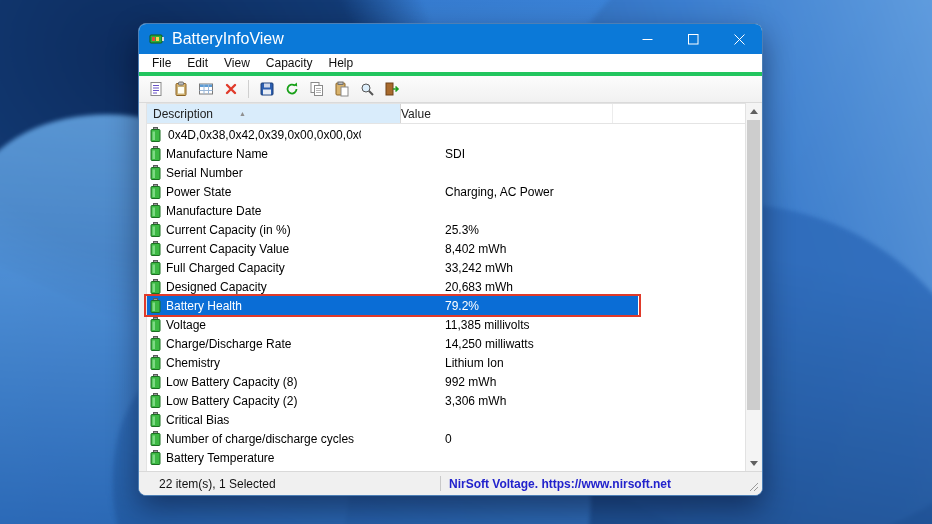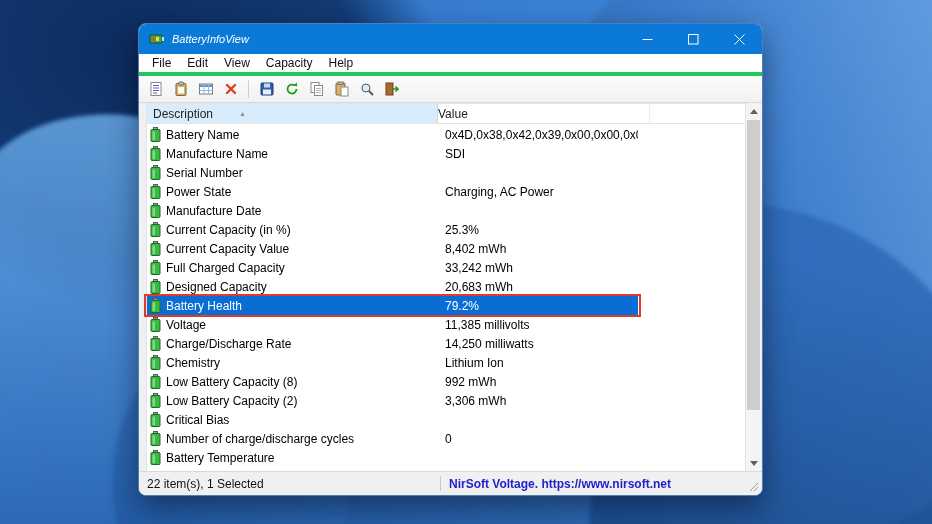--- a/index.html
+++ b/index.html
@@ -22,40 +22,40 @@
     transform:rotate(12deg); background: linear-gradient(10deg,#174a8e,#3f83d3); opacity:.8; }
 
   
   .window { position:absolute; left:138px; top:23px; width:625px; height:473px;
     background:#f0f0f0; border:1px solid #4d7fb5; border-radius:8px; overflow:hidden;
     box-shadow:0 12px 30px rgba(0,0,20,.45); display:flex; flex-direction:column; }
 
   .titlebar { height:30px; background:var(--titlebar,#0b79d8); display:flex; align-items:center;
     color:#fff; flex:0 0 auto; }
   .app-icon { margin-left:10px; display:flex; }
-  .title { margin-left:7px; font-size:11px;font-style:italic; }
+  .title { margin-left:7px; font-size:16px; }
   .caption { margin-left:auto; display:flex; height:100%; }
   .cap-btn { width:46px; height:100%; display:flex; align-items:center; justify-content:center; }
 
   .menubar { height:22px; background:#fff; display:flex; align-items:center; padding-left:5px;
     border-bottom:4px solid #22c55e; flex:0 0 auto; }
   .menu-item { padding:2px 8px; font-size:12px; color:#101010; }
 
   .toolbar { height:27px; background:linear-gradient(#fcfcfc,#f1f1f1); border-bottom:1px solid #dadada;
     display:flex; align-items:center; padding-left:5px; gap:2px; flex:0 0 auto; }
   .tb-btn { width:23px; height:23px; display:flex; align-items:center; justify-content:center; }
   .tb-sep { width:1px; height:18px; background:#cfcfcf; margin:0 4px; }
 
   .client { flex:1; display:flex; background:#f0f0f0; padding-left:7px; padding-right:1px; min-height:0; }
   .listview { flex:1; background:#fff; border-left:1px solid #e3e3e3; border-top:1px solid #e3e3e3;
     display:flex; flex-direction:column; min-width:0; }
 
   .lv-header { display:flex; height:20px; border-bottom:1px solid #e4e4e4; background:#fff;
     font-size:12px; color:#222; flex:0 0 auto; }
-  .hdr-desc { width:291px; background:#d9ecfb; display:flex; align-items:center; padding-left:6px;
+  .hdr-desc { width:254px; background:#d9ecfb; display:flex; align-items:center; padding-left:6px;
     border-right:1px solid #d4d4d4; }
   .sort-arrow { margin-left:26px; font-size:7px; color:#8f8f8f; }
   .hdr-value { width:212px; display:flex; align-items:center; 
     border-right:1px solid #ececec; }
 
   .lv-rows { flex:1; overflow:visible; padding-top:1px; }
   .lv-row { display:flex; align-items:center; height:19px; width:491px; font-size:12px;
     color:#000; position:relative; white-space:nowrap; }
   .row-icon { width:11px; margin-left:3px; display:flex; flex:0 0 auto; }
   .cell-desc { margin-left:5px; width:272px; overflow:hidden; }
@@ -69,21 +69,21 @@
   .sb-btn { height:16px; display:flex; align-items:center; justify-content:center; }
   .sb-btn.down { position:absolute; bottom:0; left:0; right:0; }
   .tri-up { width:0; height:0; border-left:4px solid transparent; border-right:4px solid transparent;
     border-bottom:5px solid #606060; }
   .tri-down { width:0; height:0; border-left:4px solid transparent; border-right:4px solid transparent;
     border-top:5px solid #606060; }
   .sb-thumb { position:absolute; left:1px; right:1px; top:17px; height:290px; background:#cdcdcd; }
 
   .statusbar { height:24px; background:#f0f0f0; border-top:1px solid #d9d9d9; display:flex;
     align-items:center; font-size:12px; color:#111; flex:0 0 auto; position:relative; }
-  .status-left { width:301px; padding-left:8px; }
+  .status-left { width:301px; padding-left:20px; }
   .status-sep { width:1px; height:15px; background:#c9c9c9; margin-right:8px; }
   .status-right { color:var(--link,#2222cc); font-weight:bold; }
   .grip { position:absolute; right:3px; bottom:3px; }
 </style>
 </head>
 <body>
 
 <div class="wallpaper">
   <div class="petal p1"></div>
   <div class="petal p2"></div>
@@ -212,21 +212,20 @@
       </div>
       <div class="lv-rows">
   <div class="lv-row">
     <span class="row-icon">
       <svg width="11" height="15" viewBox="0 0 11 15">
         <rect x="3.5" y="0.5" width="4" height="2" fill="#9a9a9a" stroke="#5a5a5a"></rect>
         <rect x="1" y="2.5" width="9" height="12" rx="1" fill="#3cb843" stroke="#1c6e22"></rect>
         <rect x="2.5" y="4.5" width="2.5" height="8.5" fill="#8fe296" opacity="0.8"></rect>
       </svg>
     </span>
-    <span class="cell-desc">Battery Name</span>
     <span class="cell-value">0x4D,0x38,0x42,0x39,0x00,0x00,0x00</span>
   </div>
 
   <div class="lv-row">
     <span class="row-icon">
       <svg width="11" height="15" viewBox="0 0 11 15">
         <rect x="3.5" y="0.5" width="4" height="2" fill="#9a9a9a" stroke="#5a5a5a"></rect>
         <rect x="1" y="2.5" width="9" height="12" rx="1" fill="#3cb843" stroke="#1c6e22"></rect>
         <rect x="2.5" y="4.5" width="2.5" height="8.5" fill="#8fe296" opacity="0.8"></rect>
       </svg>

